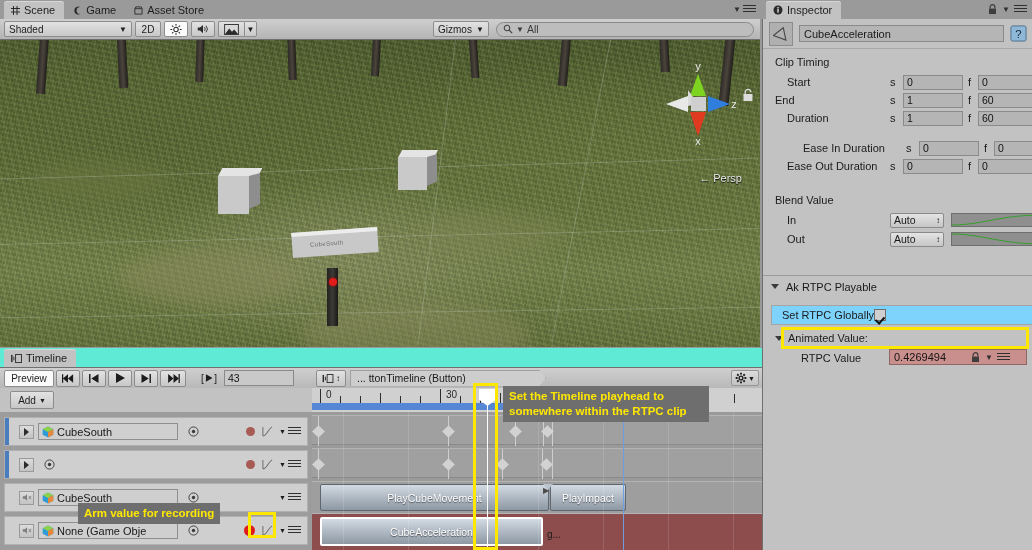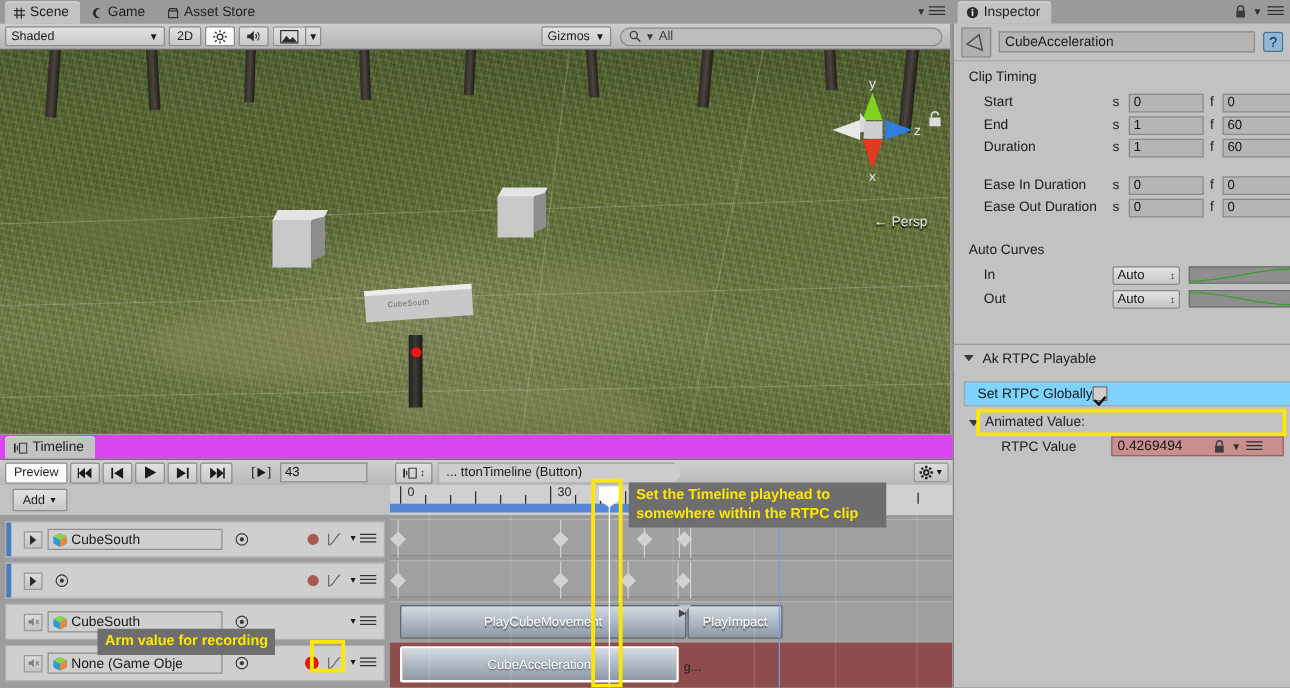--- a/index.html
+++ b/index.html
@@ -145,21 +145,21 @@
     height:16px; display:flex; align-items:center; padding:0 4px;
     font-size:11px; color:#141414;
   }
   .callout {
     position:absolute; background:#6e6e6e; color:#ffe800;
     font-weight:bold; font-size:11.5px;
     padding:3px 6px; white-space:pre-line; line-height:15px;
   }
 
   
-  #tl-tabbar { position:absolute; left:0; top:348px; width:762px; height:19px; background:#d946ef;}
+  #tl-tabbar { position:absolute; left:0; top:348px; width:762px; height:19px; background:#5eead4;}
   #tl-tabs { position:absolute; left:4px; top:1px; }
   #timeline {
     position:absolute; left:0; top:367px; width:762px; height:183px;
     background:#c2c2c2; border-top:1px solid #6f6f6f;
   }
   #tl-toolbar {
     position:absolute; left:0; top:0; width:312px; height:20px;
     background:linear-gradient(#cfcfcf,#b8b8b8);
     display:flex; align-items:center; gap:2px; padding-left:4px;
   }
@@ -452,21 +452,21 @@
       <span class="unit" style="position:absolute;left:127px">s</span>
       <div class="field" style="position:absolute;left:140px;width:60px">
           <span>0</span>
         </div>
       <span class="unit" style="position:absolute;left:205px">f</span>
       <div class="field" style="position:absolute;left:215px;width:55px">
           <span>0</span>
         </div>
     </div>
     <div class="row" style="position:absolute;left:0;top:72px;width:270px">
-      <span class="lbl" style="position:absolute;left:24px">End</span>
+      <span class="lbl" style="position:absolute;left:12px">End</span>
       <span class="unit" style="position:absolute;left:127px">s</span>
       <div class="field" style="position:absolute;left:140px;width:60px">
           <span>1</span>
         </div>
       <span class="unit" style="position:absolute;left:205px">f</span>
       <div class="field" style="position:absolute;left:215px;width:55px">
           <span>60</span>
         </div>
     </div>
     <div class="row" style="position:absolute;left:0;top:90px;width:270px">
@@ -474,21 +474,21 @@
       <span class="unit" style="position:absolute;left:127px">s</span>
       <div class="field" style="position:absolute;left:140px;width:60px">
           <span>1</span>
         </div>
       <span class="unit" style="position:absolute;left:205px">f</span>
       <div class="field" style="position:absolute;left:215px;width:55px">
           <span>60</span>
         </div>
     </div>
 
-    <div class="row" style="position:absolute;left:0;top:120px;width:254px">
+    <div class="row" style="position:absolute;left:16px;top:120px;width:254px">
       <span class="lbl" style="position:absolute;left:24px">Ease In Duration</span>
       <span class="unit" style="position:absolute;left:127px">s</span>
       <div class="field" style="position:absolute;left:140px;width:60px">
           <span>0</span>
         </div>
       <span class="unit" style="position:absolute;left:205px">f</span>
       <div class="field" style="position:absolute;left:215px;width:55px">
           <span>0</span>
         </div>
     </div>
@@ -497,21 +497,21 @@
       <span class="unit" style="position:absolute;left:127px">s</span>
       <div class="field" style="position:absolute;left:140px;width:60px">
           <span>0</span>
         </div>
       <span class="unit" style="position:absolute;left:205px">f</span>
       <div class="field" style="position:absolute;left:215px;width:55px">
           <span>0</span>
         </div>
     </div>
 
-    <div style="position:absolute;left:12px;top:175px" class="sec-title">Auto Curves</div>
+    <div style="position:absolute;left:12px;top:175px" class="sec-title">Blend Value</div>
     <div class="row" style="position:absolute;left:0;top:192px;width:270px">
       <span class="lbl" style="position:absolute;left:24px">In</span>
       <div class="popup" style="position:absolute;left:127px">
         <span>Auto</span>
           <span style="font-size:8px">↕</span>
       </div>
       <div class="curve-box" style="position:absolute;left:188px">
         <svg width="90" height="12" viewBox="0 0 90 12" preserveAspectRatio="none">
             <path d="M0 11 C30 11 48 1 90 1" fill="none" stroke="#35a02c" stroke-width="1"></path>
           </svg>

